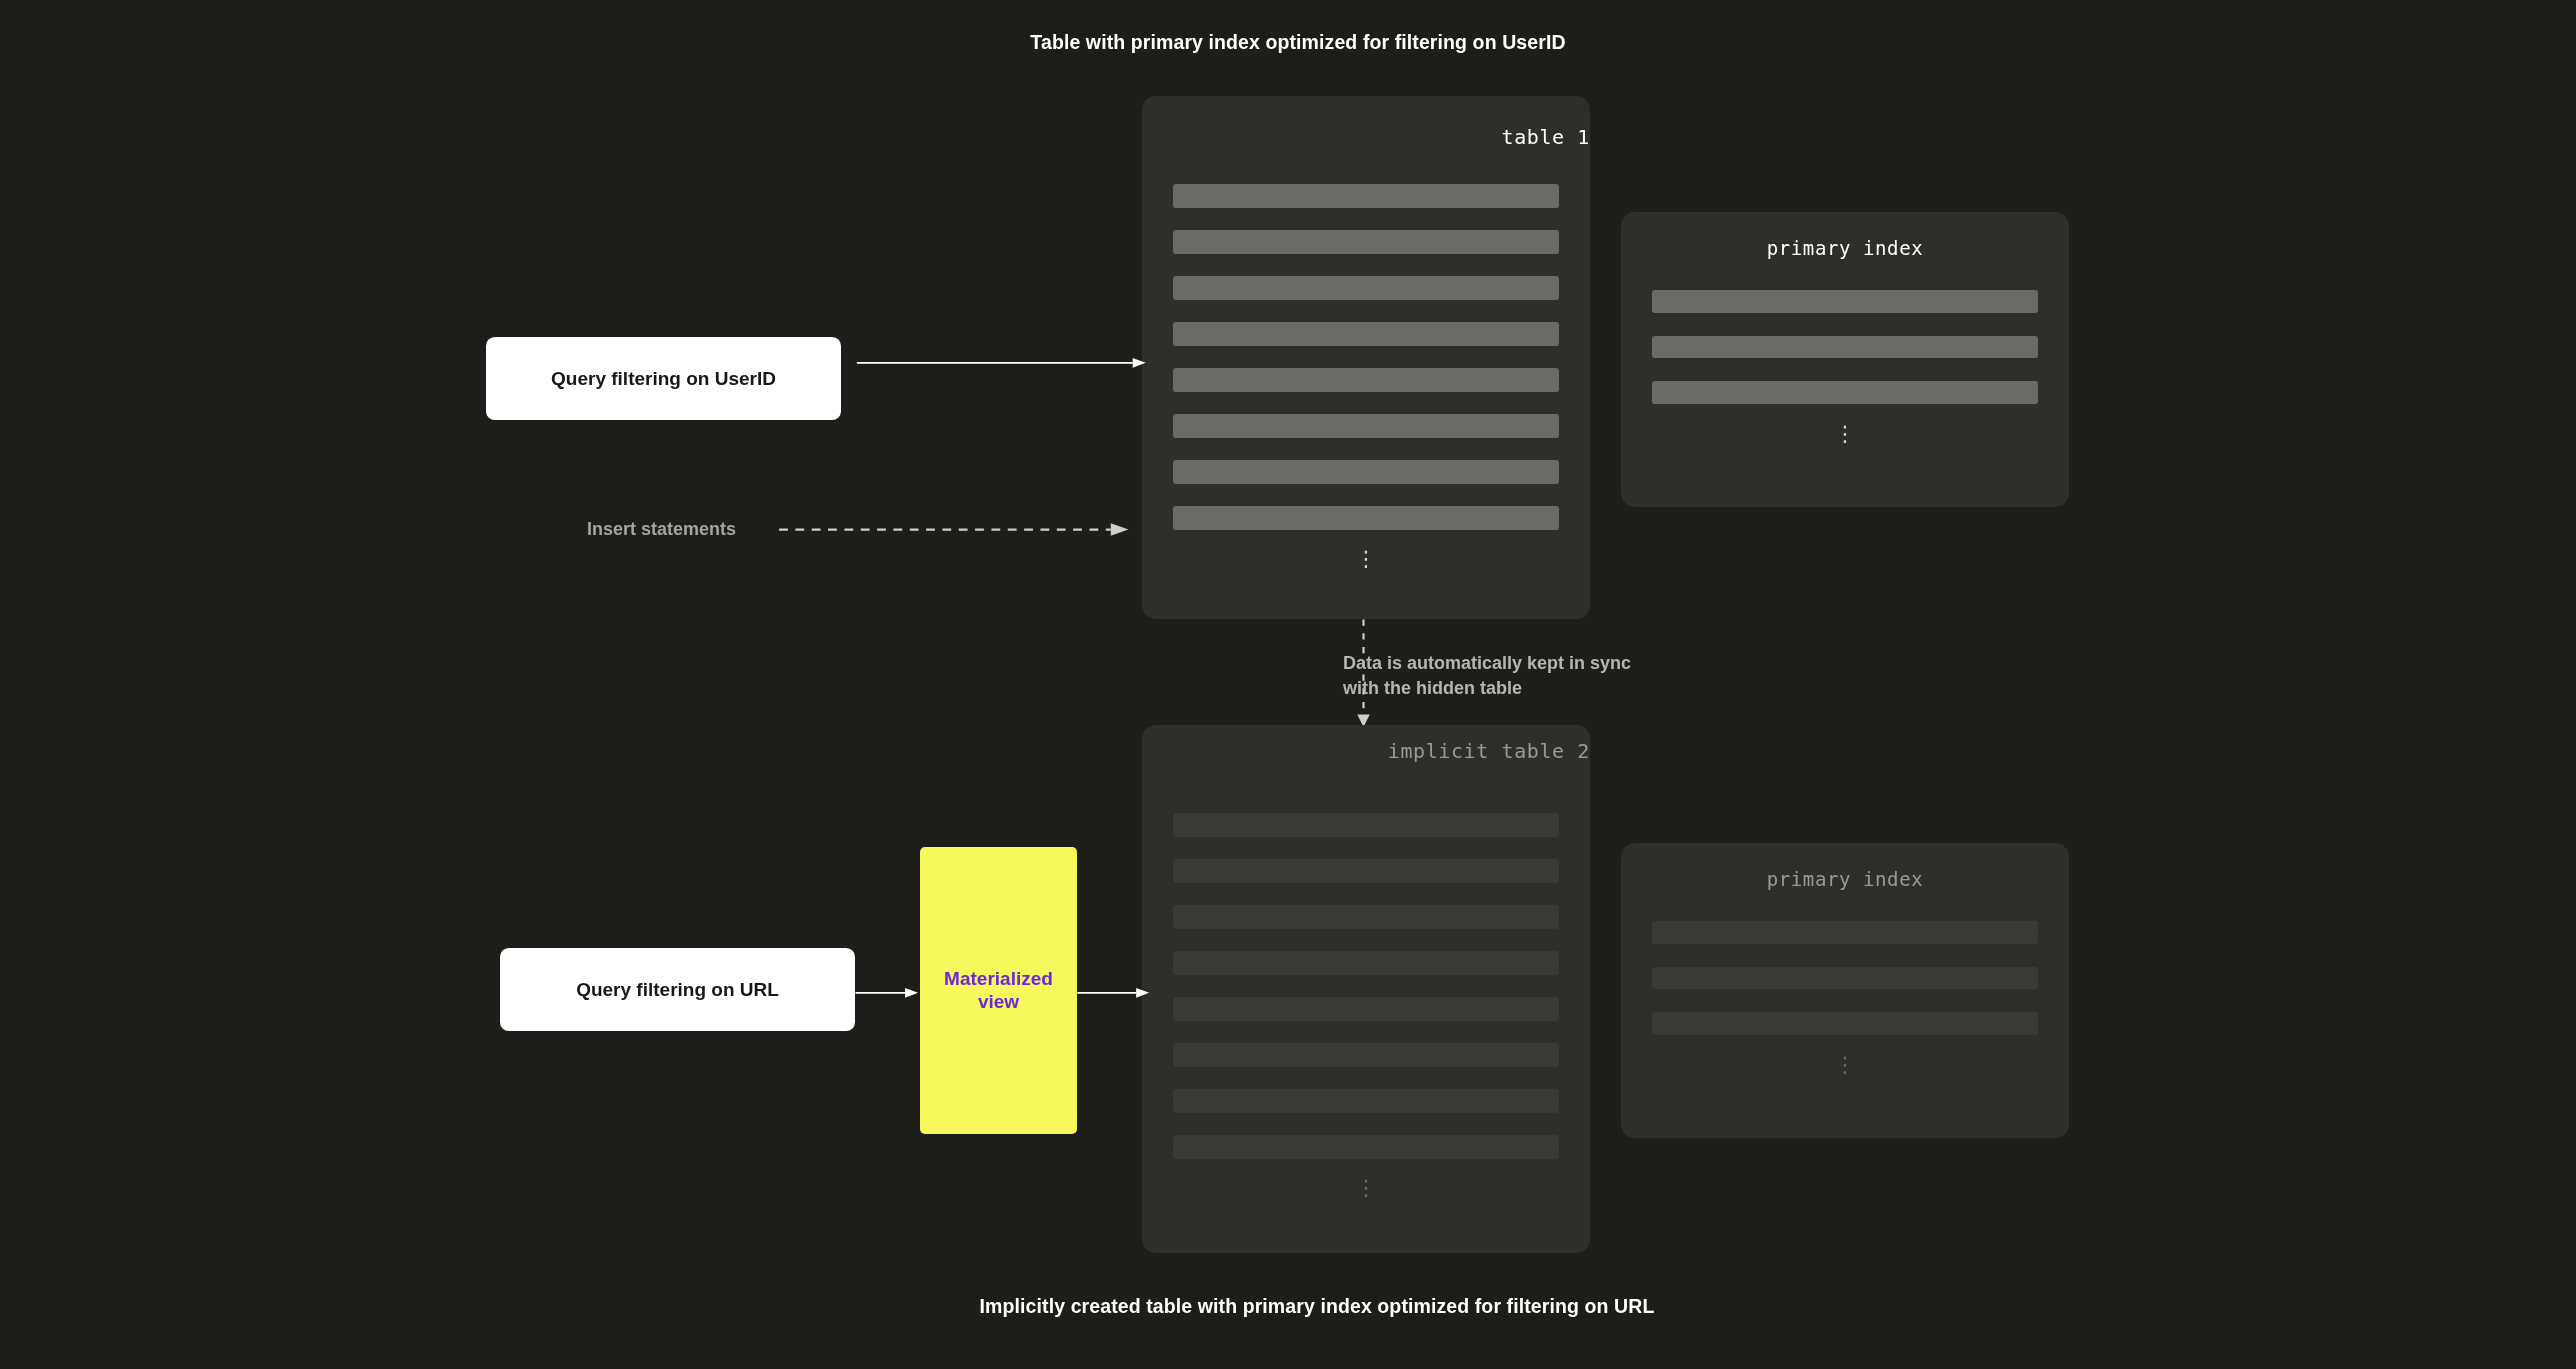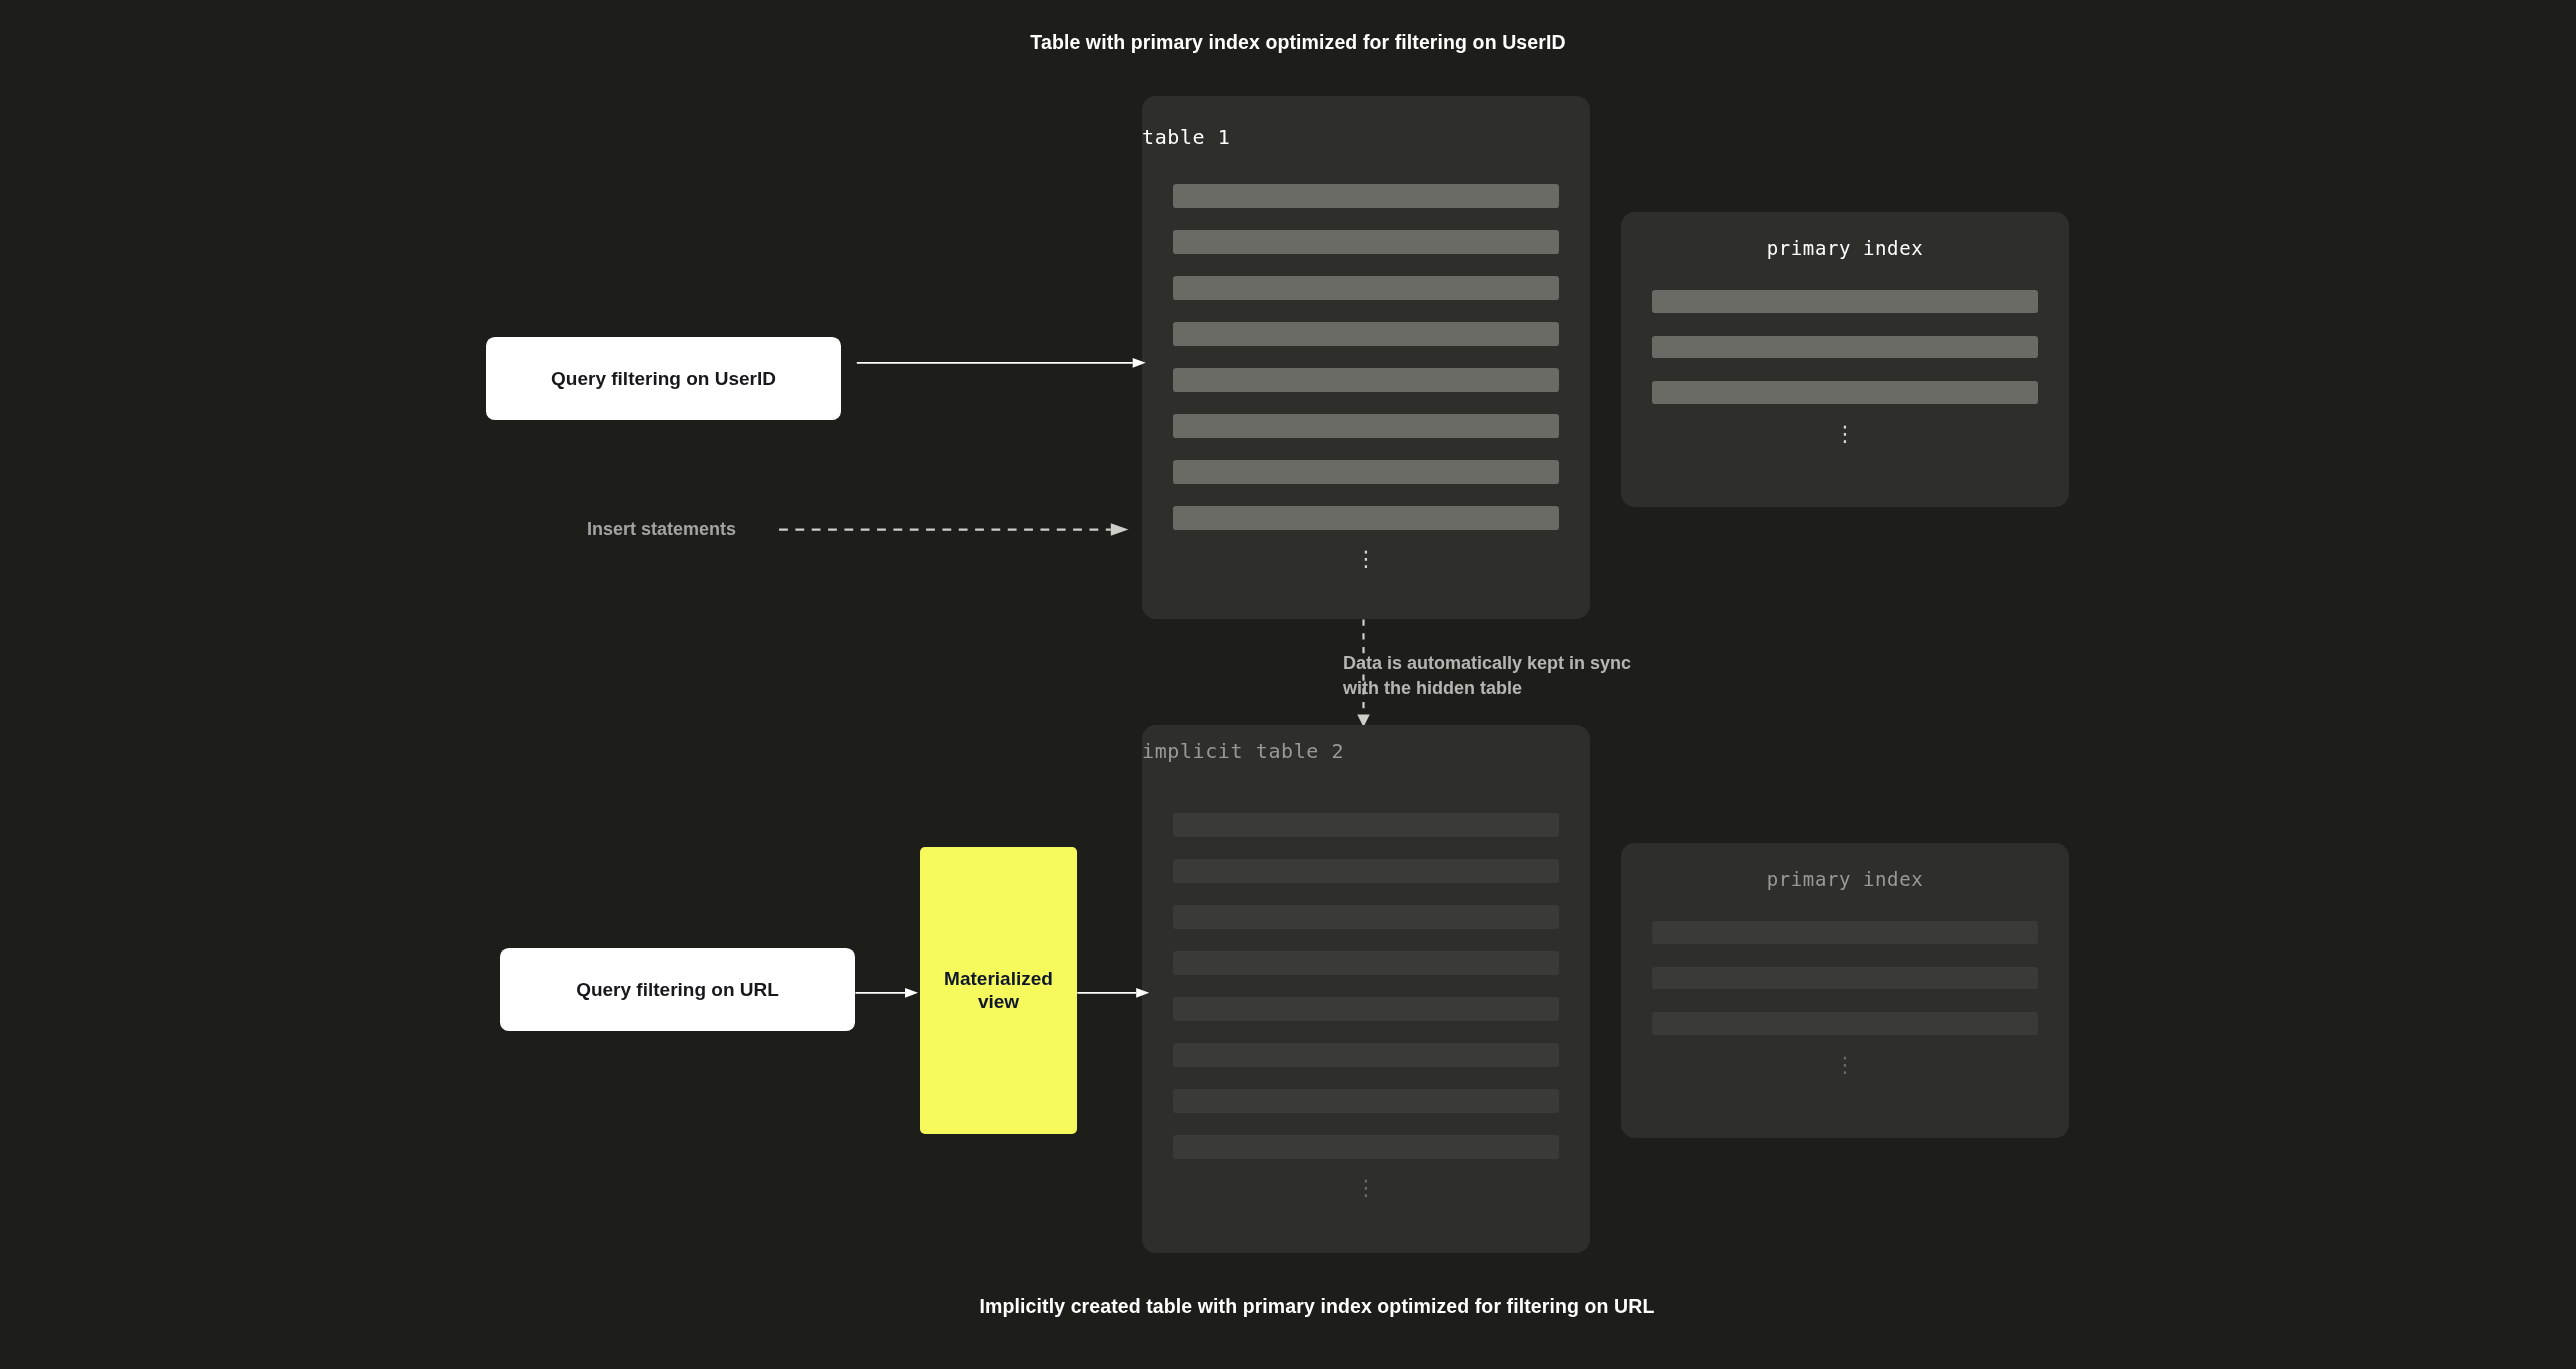--- a/index.html
+++ b/index.html
@@ -28,21 +28,21 @@
     letter-spacing: 0.1px;
     white-space: nowrap;
   }
 
   
   .panel {
     background: #2e2f2b;
     border-radius: 14px;
   }
   .panel-title {
-    text-align: left;
+    text-align: right;
     font-family: "DejaVu Sans Mono", monospace;
     font-size: 20px;
     letter-spacing: 0.6px;
   }
   .panel-title.bright { color: #ffffff; }
   .panel-title.dim    { color: #9a9a95; }
 
   .rows { position: absolute; left: 0; right: 0; }
   .row {
     height: 24px;
@@ -92,21 +92,21 @@
     justify-content: center;
     text-align: center;
     font-size: 19px;
     font-weight: bold;
     padding: 0 11.3px;
     box-sizing: border-box;
   }
 
   .mv-box {
     background: #f6f95c;
-    color: #0f172a;
+    color: #6d28d9;
     border-radius: 5px;
     display: flex;
     align-items: center;
     justify-content: center;
     text-align: center;
     font-size: 19px;
     font-weight: bold;
     line-height: 1.2;
     box-sizing: border-box;
   }

